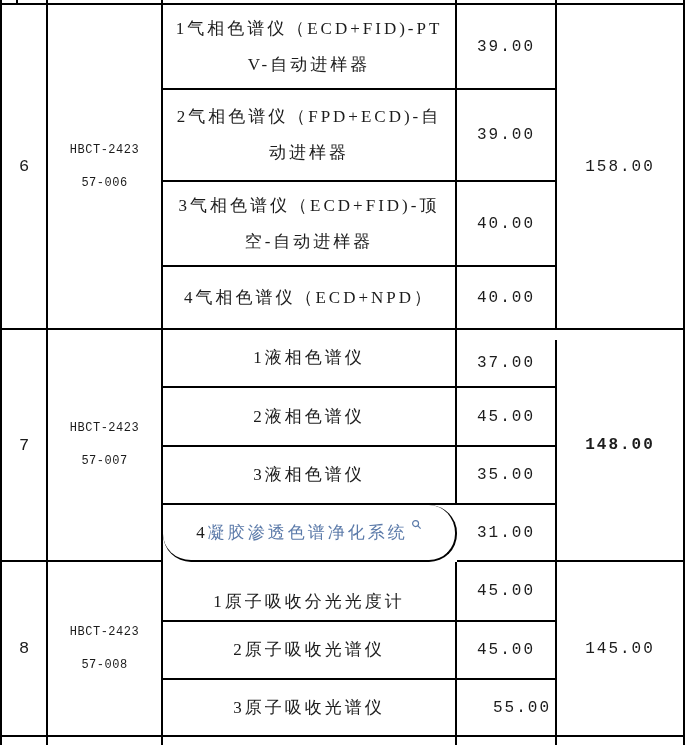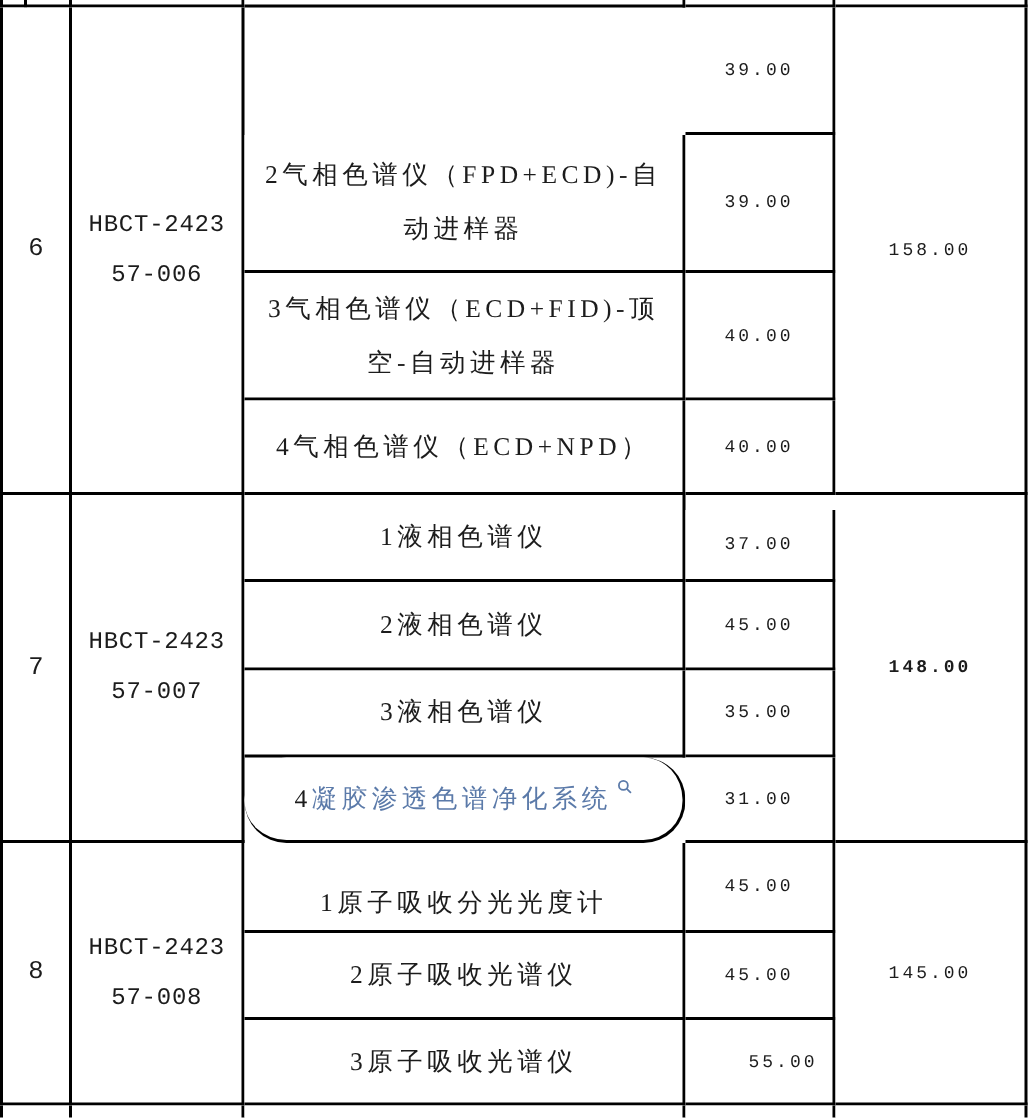--- a/index.html
+++ b/index.html
@@ -16,27 +16,27 @@
     border:0 solid #000;
     display:flex;align-items:center;justify-content:center;
     text-align:center;overflow:hidden;
     background:#fff;
   }
   .bl{border-left-width:2px;}
   .br{border-right-width:2px;}
   .bb{border-bottom-width:2px;}
   .num-cell{font-family:"Liberation Mono","DejaVu Sans Mono",monospace;font-size:17px;}
   .code-cell{font-family:"Liberation Mono","DejaVu Sans Mono",monospace;
-             font-size:16px;letter-spacing:0.5px;line-height:33px;}
+             font-size:12px;letter-spacing:0.5px;line-height:33px;}
   .code-cell span{display:block;}
   .desc-cell{font-size:17px;letter-spacing:3px;line-height:36px;
              padding:0 8px;word-break:break-all;}
   .desc-cell .inner{width:100%;}
   .amount{font-family:"Liberation Mono","DejaVu Sans Mono",monospace;
-          font-size:12px;letter-spacing:2px;}
+          font-size:16px;letter-spacing:2px;}
   .link{cursor:pointer;}
   .prefix{color:#1c1c1c;}
   .sup-icon{display:inline-block;position:relative;top:-8px;margin-left:3px;line-height:0;}
 </style>
 </head>
 <body>
 
 <div class="table-grid">
 
   <div class="cell bl br bb" style="grid-column:1/2;grid-row:1/2;"></div>
@@ -48,20 +48,23 @@
 
   <div class="cell bl br bb num-cell" style="grid-column:1/3;grid-row:2/6;">
       <span>6</span>
     </div>
   <div class="cell br bb code-cell" style="grid-column:3/4;grid-row:2/6;">
     <div>
       <span>HBCT-2423</span>
       <span>57-006</span>
     </div>
   </div>
+  <div class="cell br bb desc-cell" style="grid-column:4/5;grid-row:2/3;">
+      <div class="inner">1气相色谱仪（ECD+FID)-PTV-自动进样器</div>
+    </div>
   <div class="cell br bb amount" style="grid-column:5/6;grid-row:2/3;">
       <span>39.00</span>
     </div>
   <div class="cell br bb desc-cell" style="grid-column:4/5;grid-row:3/4;">
       <div class="inner">2气相色谱仪（FPD+ECD)-自动进样器</div>
     </div>
   <div class="cell br bb amount" style="grid-column:5/6;grid-row:3/4;">
       <span>39.00</span>
     </div>
   <div class="cell br bb desc-cell" style="grid-column:4/5;grid-row:4/5;">

